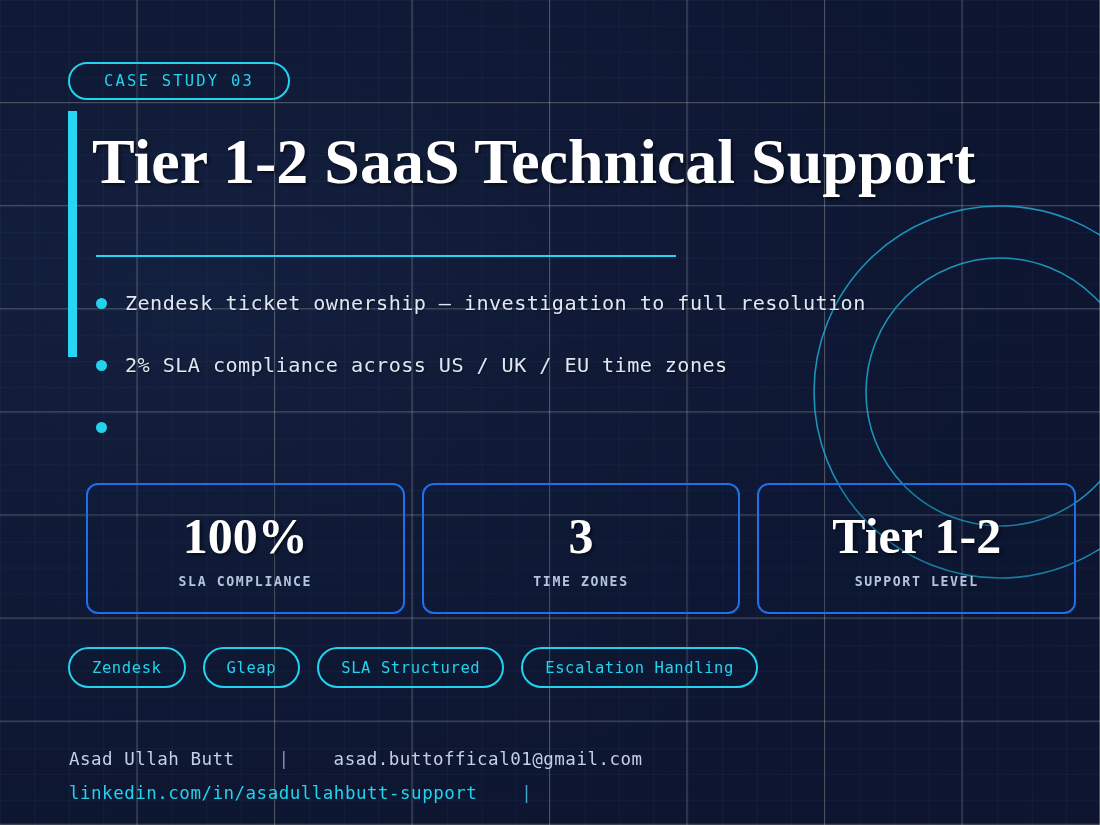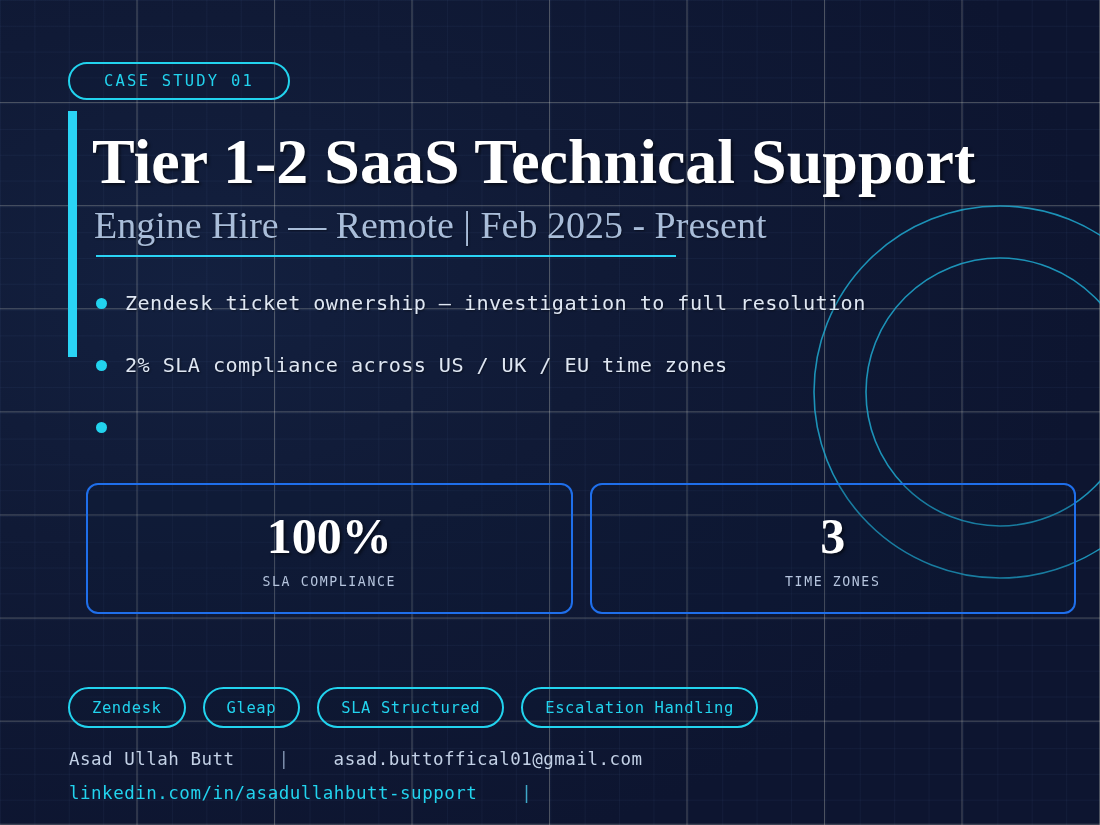--- a/index.html
+++ b/index.html
@@ -182,20 +182,21 @@
     font-size: 50px;
     line-height: 56px;
     text-shadow: 2px 2px 3px rgba(0,0,0,0.5);
   }
   .stat-label {
     margin-top: 10px;
     color: #b6c5de;
     font-family: "DejaVu Sans Mono", monospace;
     font-size: 13.2px;
     letter-spacing: 1.6px;
+    font-weight: bold;
   }
 
   
   #tags {
     position: absolute;
     left: 68px;
     top: 647px;
     display: flex;
     gap: 17px;
     align-items: center;
@@ -208,21 +209,20 @@
     display: flex;
     align-items: center;
     justify-content: center;
     padding: 4px 22px;
     color: #22d3ee;
     font-family: "DejaVu Sans Mono", monospace;
     font-size: 15.5px;
     letter-spacing: 0.6px;
     background: rgba(10,25,50,0.2);
     white-space: nowrap;
-    margin-top: 40px;
   }
 
   
   #footer {
     position: absolute;
     left: 69px;
     top: 742px;
   }
   .footer-line {
     height: 34px;
@@ -252,25 +252,24 @@
   <svg id="deco" width="1100" height="825" viewBox="0 0 1100 825">
     <circle cx="1000" cy="392" r="186" fill="none" stroke="#1fa8cf" stroke-width="1.6" opacity="0.85"></circle>
     <circle cx="1000" cy="392" r="134" fill="none" stroke="#1fa8cf" stroke-width="1.6" opacity="0.85"></circle>
   </svg>
 
   <div class="content">
 
     <div id="accent-bar"></div>
 
     <div id="case-pill">
-      <span>CASE STUDY 01</span>
+      <span>CASE STUDY 03</span>
     </div>
 
     <div id="title">Tier 1-2 SaaS Technical Support</div>
-    <div id="subtitle">Engine Hire — Remote  |  Feb 2025 - Present</div>
     <div id="subtitle-rule"></div>
 
     <div id="bullets">
       <div class="bullet-row">
         <span class="bullet-dot"></span>
         <span class="bullet-text">Zendesk ticket ownership — investigation to full resolution</span>
       </div>
       <div class="bullet-row">
         <span class="bullet-dot"></span>
         <span class="bullet-text">2% SLA compliance across US / UK / EU time zones</span>
@@ -281,20 +280,24 @@
     </div>
 
     <div id="stats">
       <div class="stat-card">
         <div class="stat-value">100%</div>
         <div class="stat-label">SLA COMPLIANCE</div>
       </div>
       <div class="stat-card">
         <div class="stat-value">3</div>
         <div class="stat-label">TIME ZONES</div>
+      </div>
+      <div class="stat-card">
+        <div class="stat-value">Tier 1-2</div>
+        <div class="stat-label">SUPPORT LEVEL</div>
       </div>
     </div>
 
     <div id="tags">
       <div class="tag">Zendesk</div>
       <div class="tag">Gleap</div>
       <div class="tag">SLA Structured</div>
       <div class="tag">Escalation Handling</div>
     </div>
 

